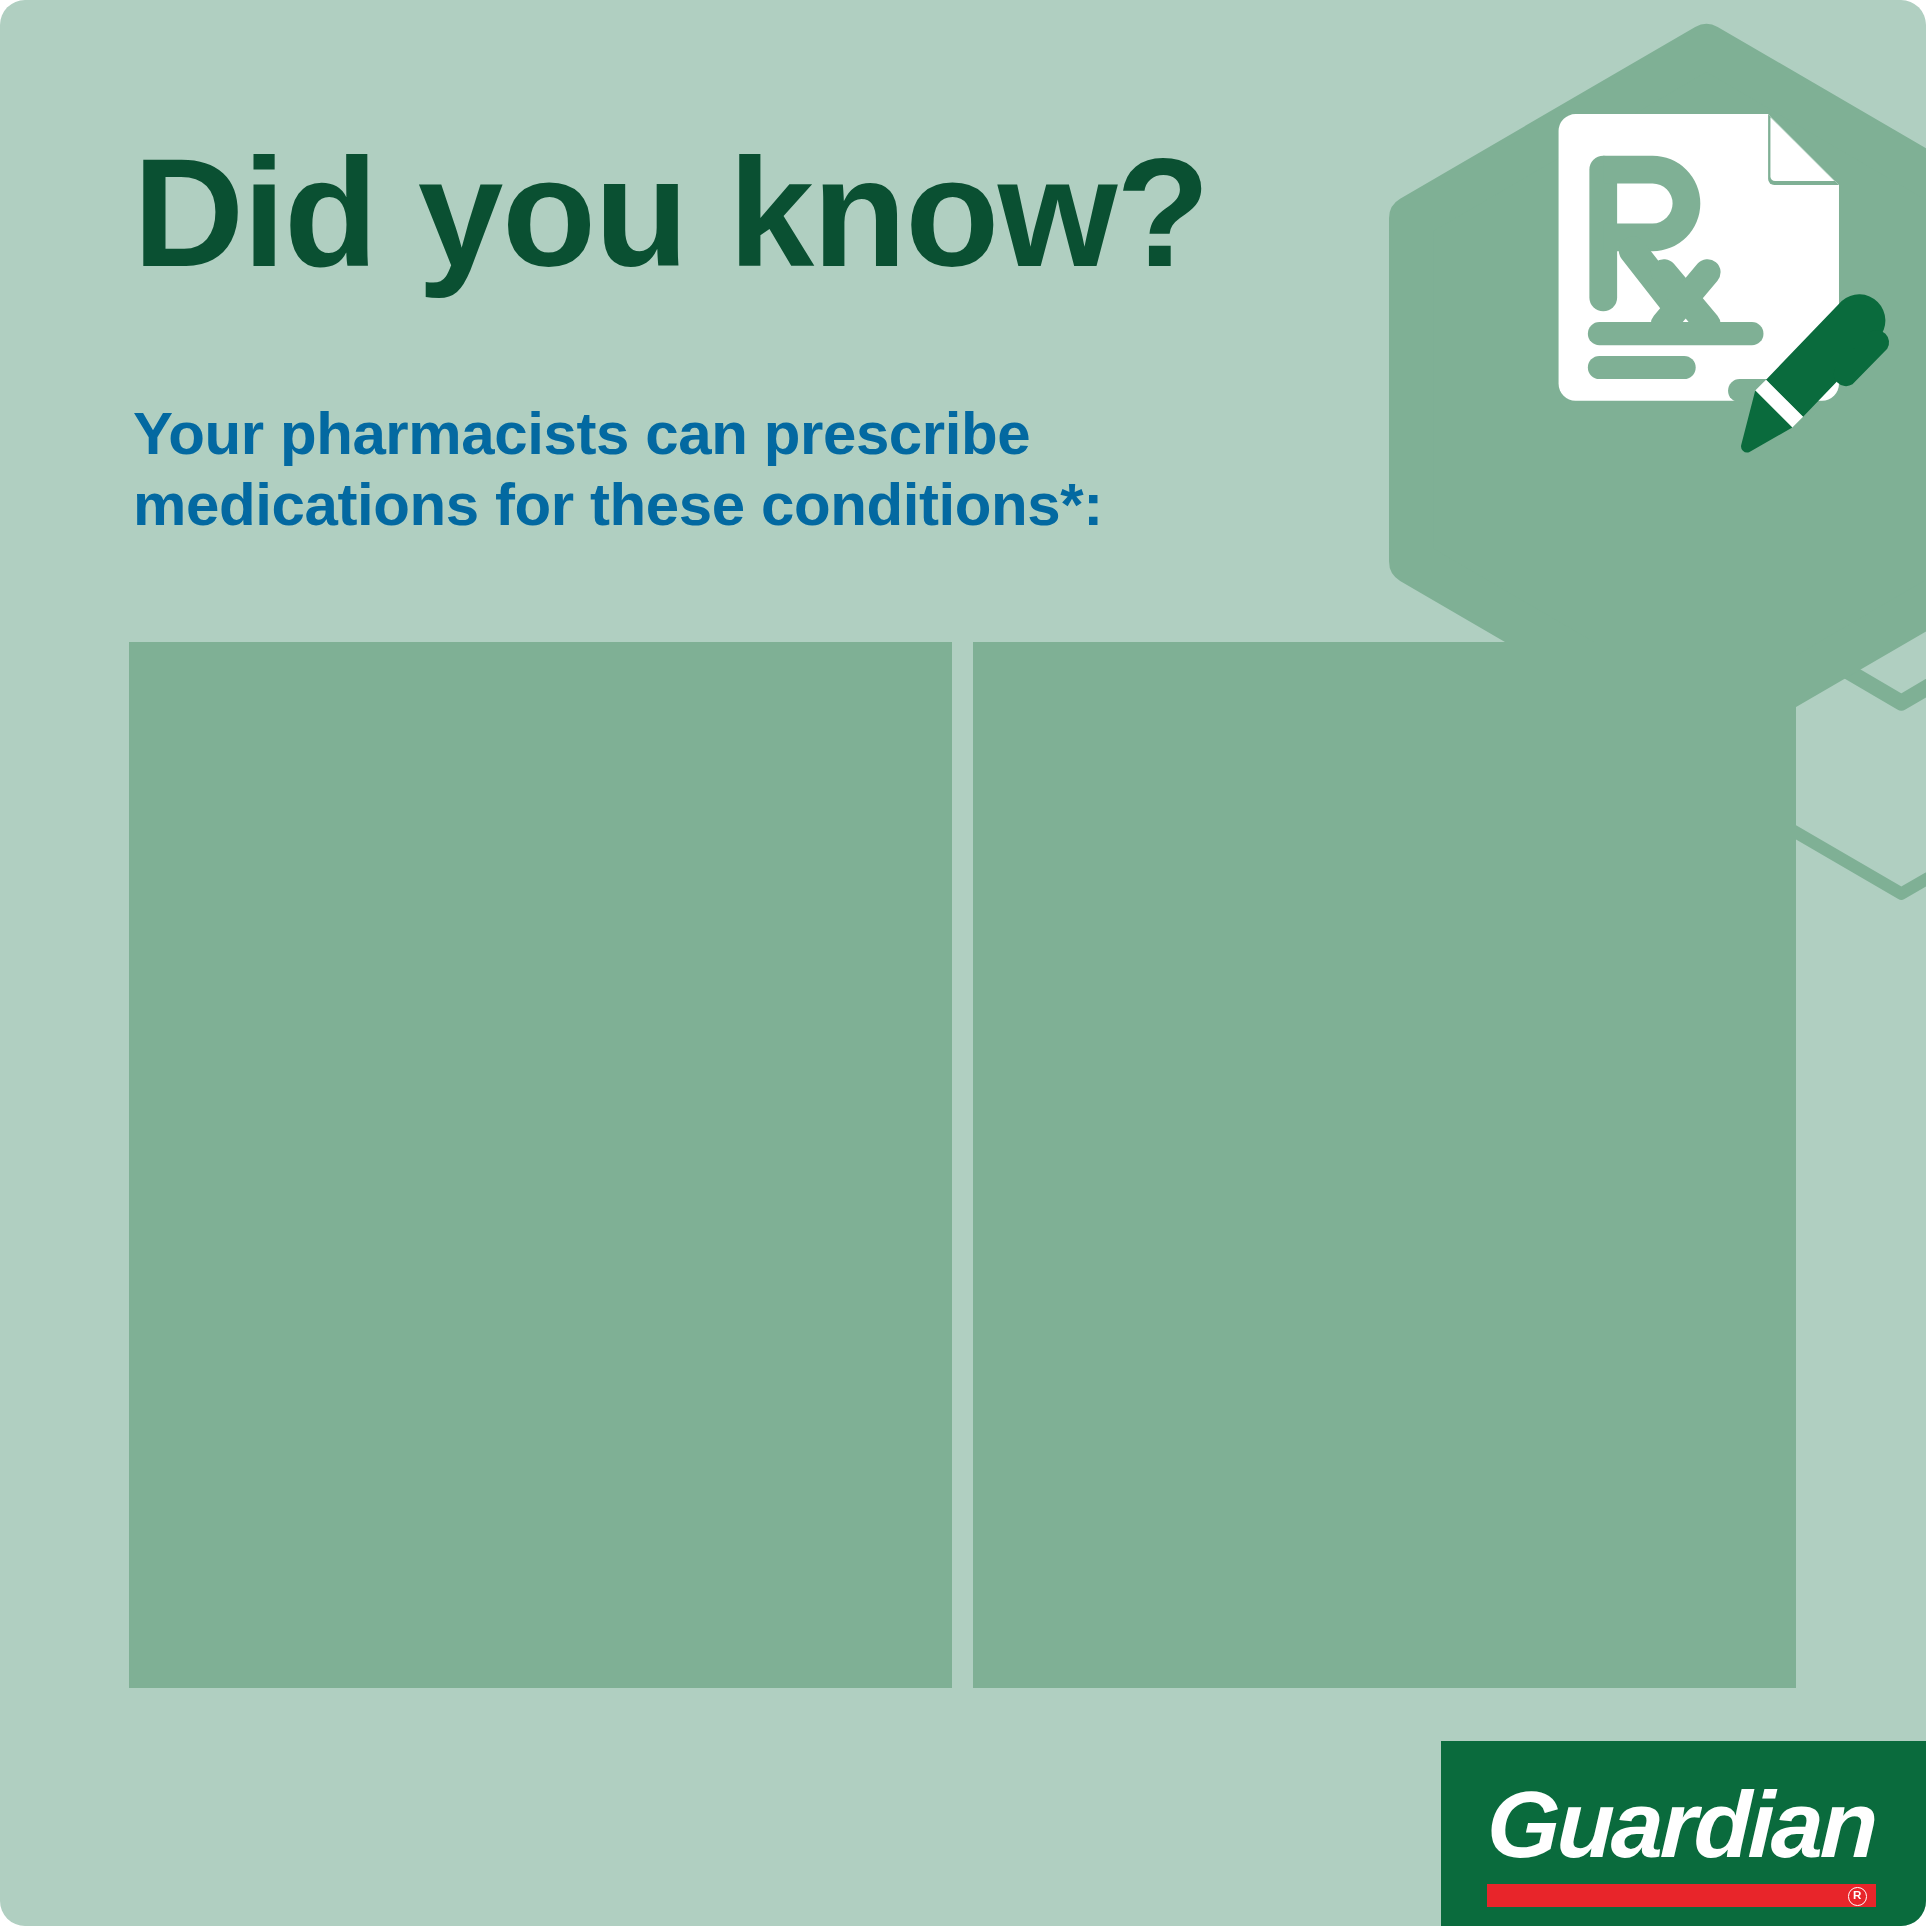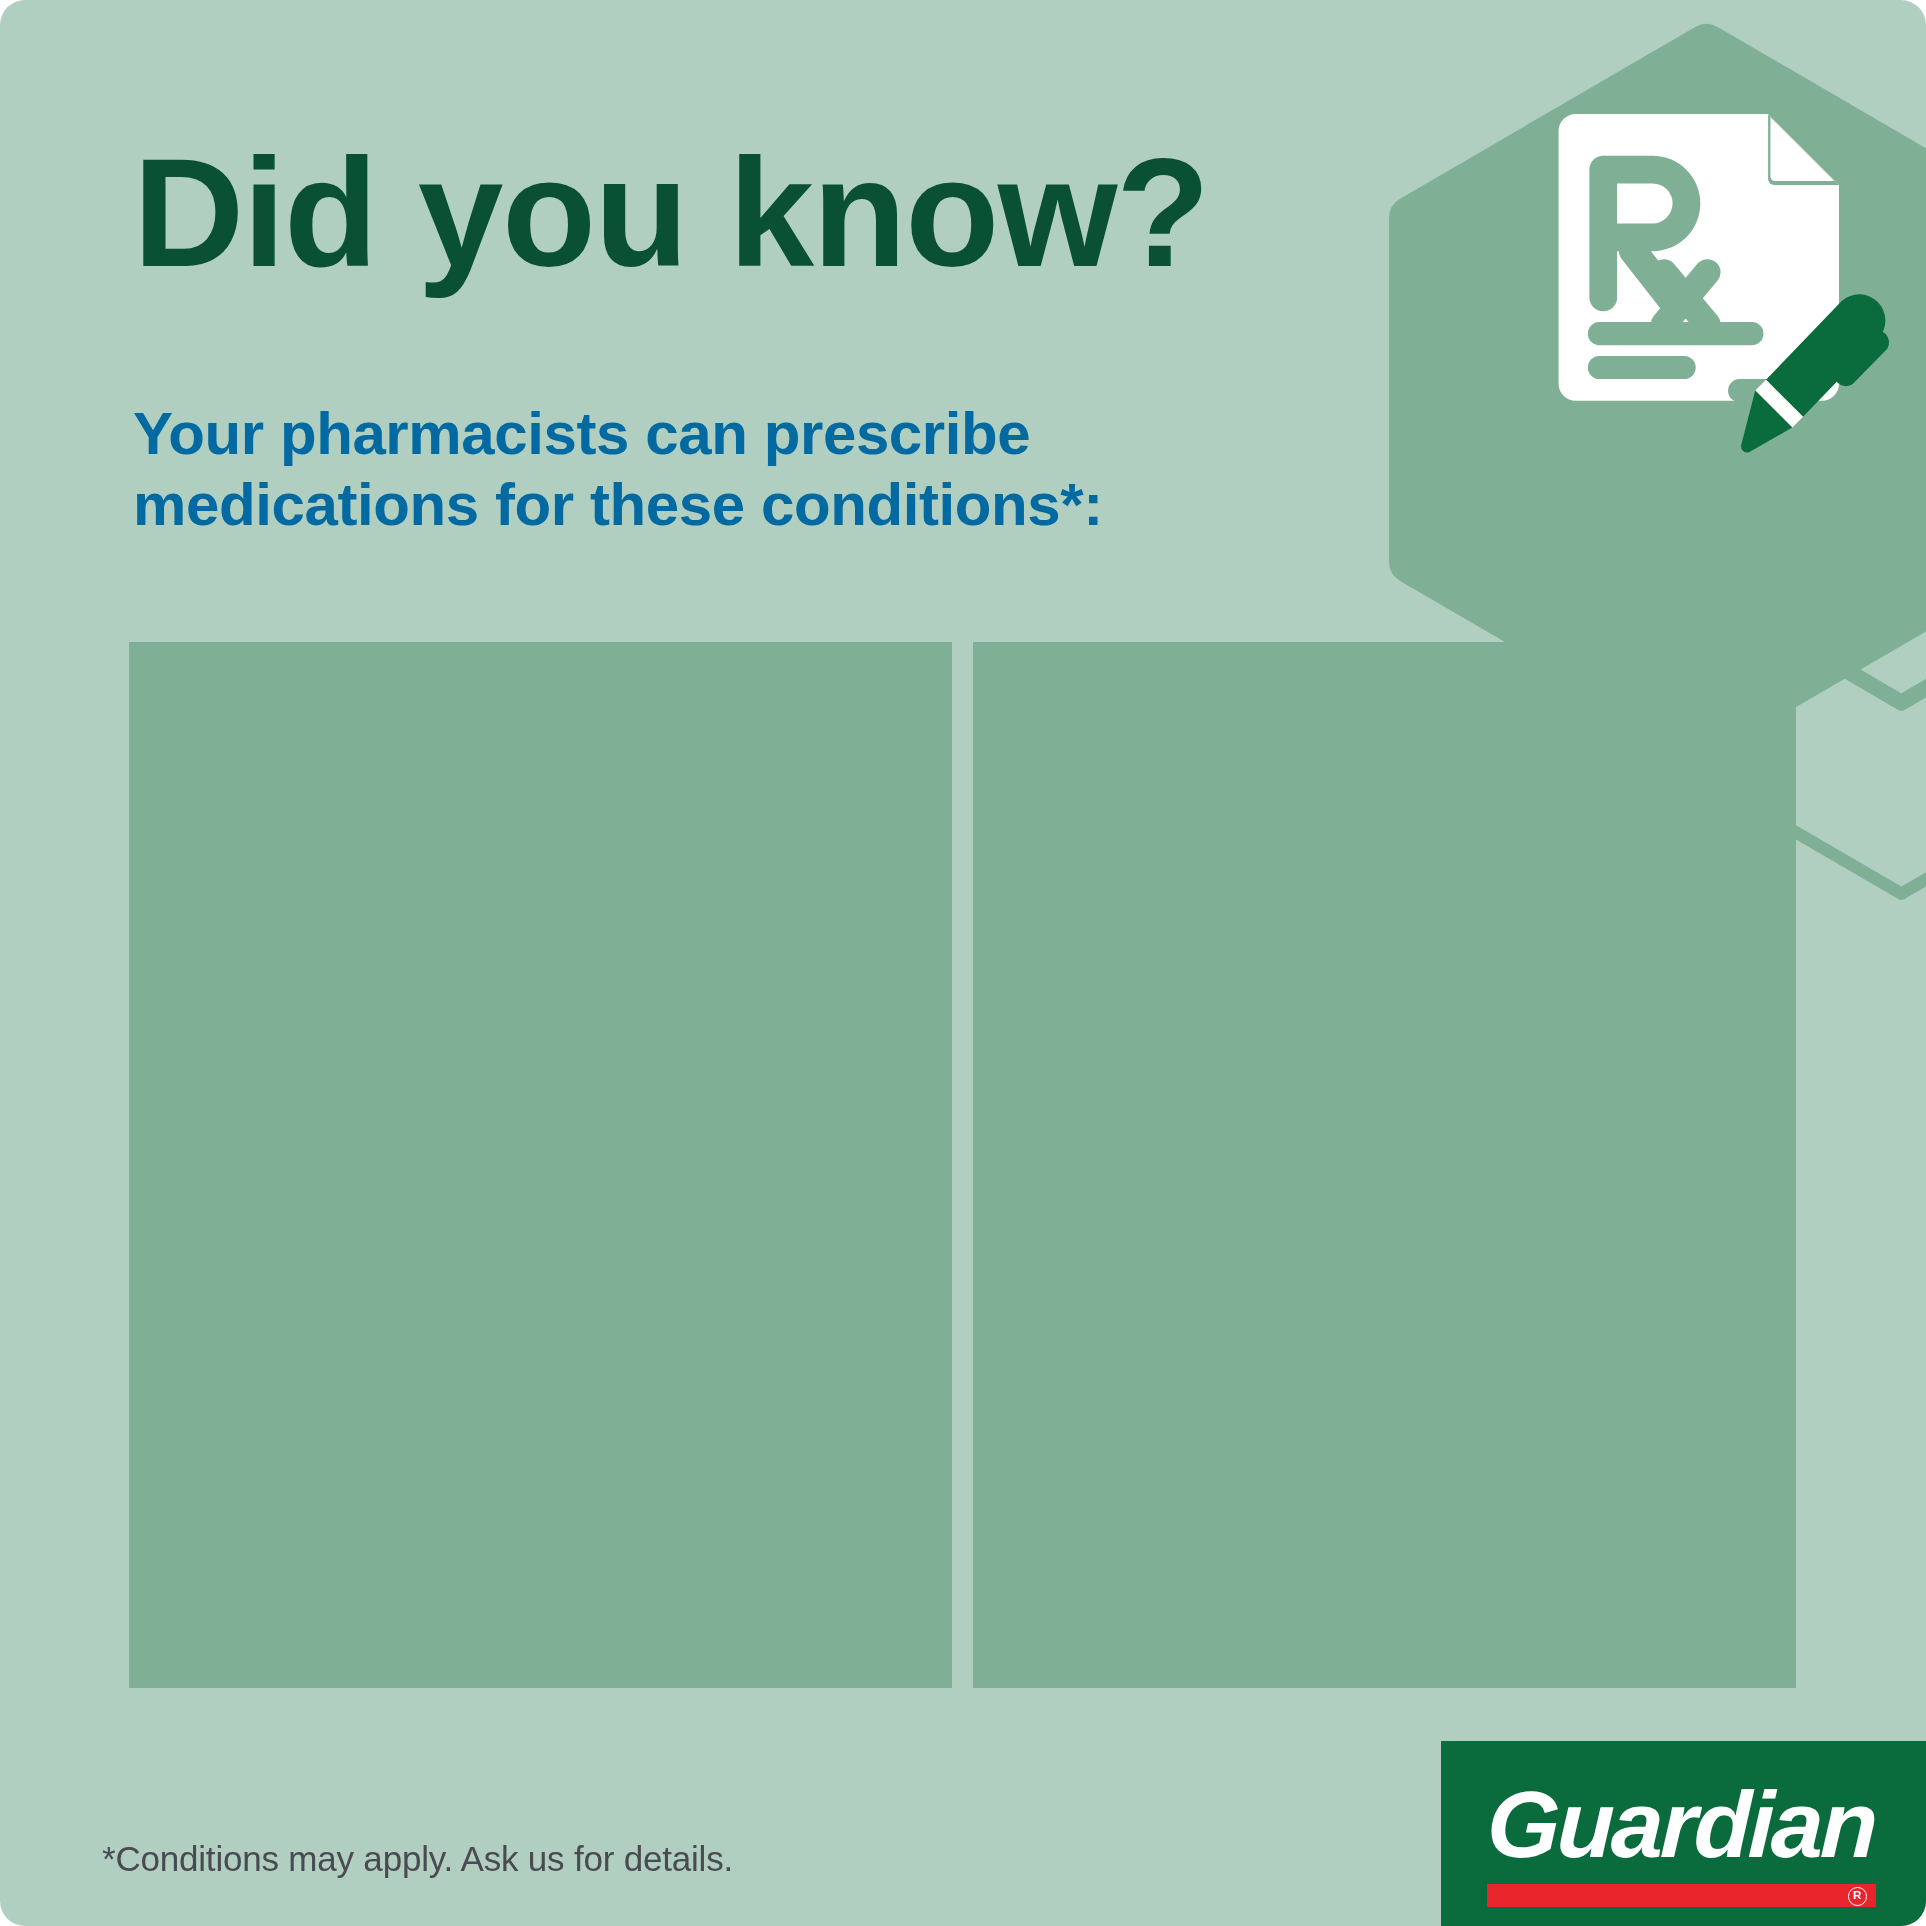--- a/index.html
+++ b/index.html
@@ -207,21 +207,20 @@
   <div class="headline">Did you know?</div>
 
   <div class="subheadline">Your pharmacists can prescribe
 medications for these conditions*:</div>
 
   <div class="panels">
     <div class="panel panel-left"></div>
     <div class="panel panel-right"></div>
   </div>
 
-  <div class="footnote">*Conditions may apply. Ask us for details.</div>
 
   <div class="logo-block">
     <div class="logo-wordmark">Guardian</div>
     <div class="logo-rule"></div>
     <div class="logo-reg">R</div>
   </div>
 
 </div>
 
 

